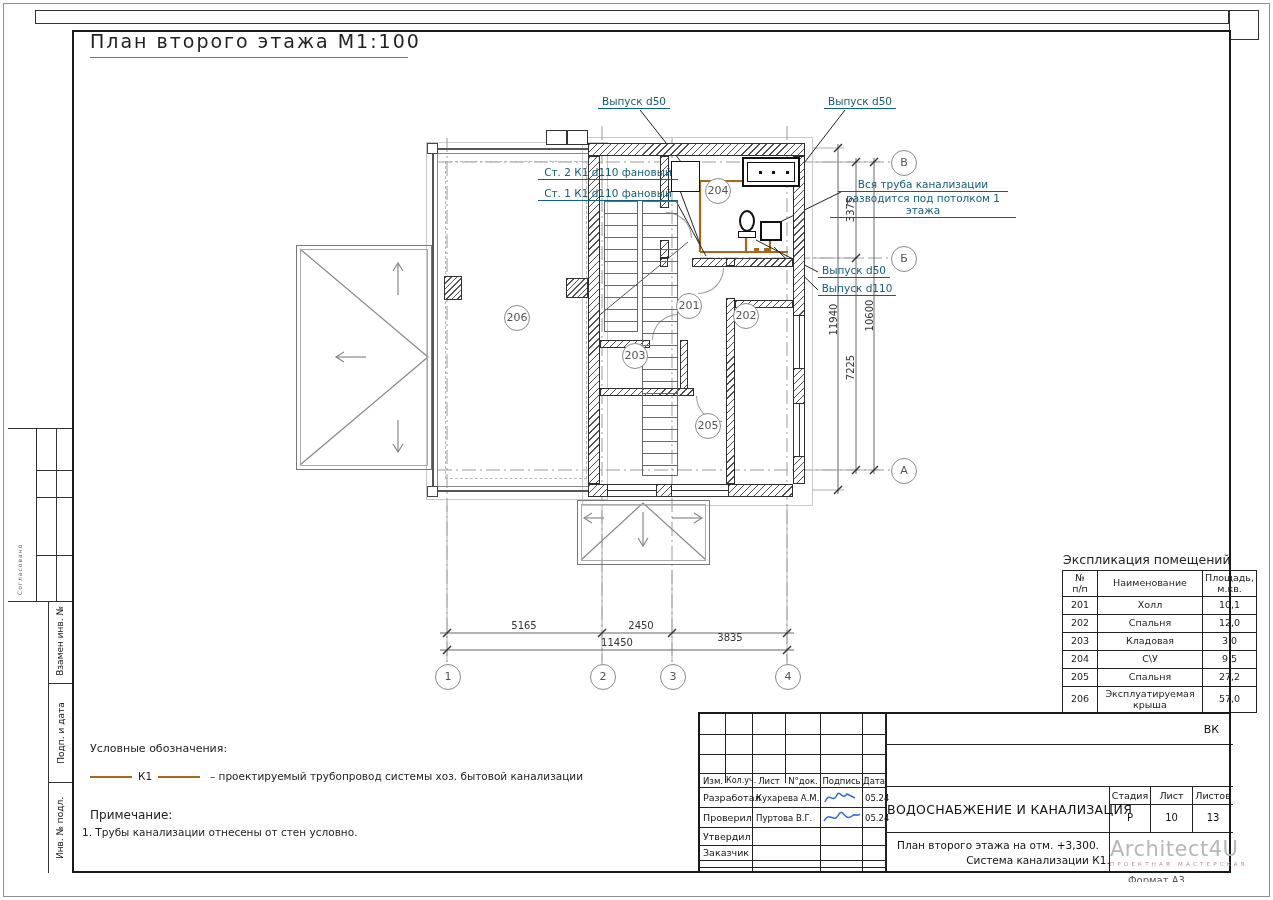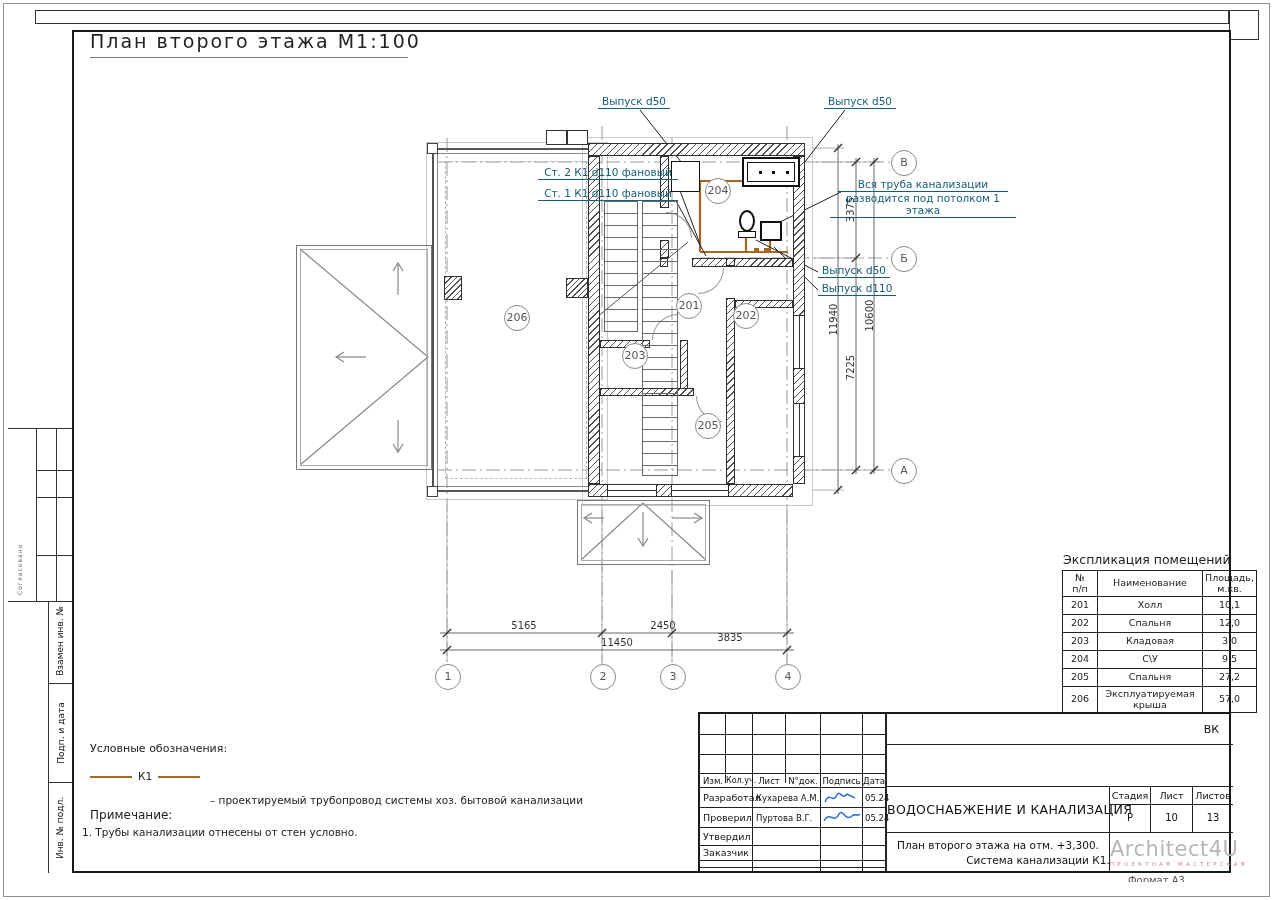--- a/index.html
+++ b/index.html
@@ -247,21 +247,21 @@
 
   <div class="bubble" style="left:435px;top:664px;">1</div>
   <div class="bubble" style="left:590px;top:664px;">2</div>
   <div class="bubble" style="left:660px;top:664px;">3</div>
   <div class="bubble" style="left:775px;top:664px;">4</div>
   <div class="bubble" style="left:891px;top:150px;">В</div>
   <div class="bubble" style="left:891px;top:246px;">Б</div>
   <div class="bubble" style="left:891px;top:458px;">А</div>
 
   <div class="dim" style="left:494px;top:620px;width:60px;">5165</div>
-  <div class="dim" style="left:633px;top:620px;width:60px;">2450</div>
+  <div class="dim" style="left:611px;top:620px;width:60px;">2450</div>
   <div class="dim" style="left:700px;top:620px;width:60px;margin-top:12px;">3835</div>
   <div class="dim" style="left:587px;top:637px;width:60px;">11450</div>
 
   <div class="dim rot" style="left:830px;top:204px;width:40px;">3375</div>
   <div class="dim rot" style="left:830px;top:362px;width:40px;">7225</div>
   <div class="dim rot" style="left:849px;top:310px;width:40px;">10600</div>
   <div class="dim rot" style="left:813px;top:314px;width:40px;">11940</div>
 
   <div class="ann" style="left:598px;top:95px;width:72px;">Выпуск d50</div>
   <div class="ann" style="left:824px;top:95px;width:72px;">Выпуск d50</div>
@@ -269,21 +269,21 @@
   <div class="ann" style="left:538px;top:187px;width:140px;">Ст. 1 К1 d110 фановый</div>
   <div class="ann" style="left:838px;top:178px;width:170px;">Вся труба канализации</div>
   <div class="ann" style="left:830px;top:192px;width:186px;">разводится под потолком 1 этажа</div>
   <div class="ann" style="left:818px;top:264px;width:72px;">Выпуск d50</div>
   <div class="ann" style="left:818px;top:282px;width:78px;">Выпуск d110</div>
 
   <div class="t" style="left:90px;top:742px;font-size:11px;">Условные обозначения:</div>
   <div class="abs" style="left:90px;top:776px;width:42px;height:2px;background:#a8671f;"></div>
   <div class="t" style="left:138px;top:770px;font-size:10.5px;">К1</div>
   <div class="abs" style="left:158px;top:776px;width:42px;height:2px;background:#a8671f;"></div>
-  <div class="t" style="left:210px;top:770px;font-size:10.5px;margin-top:24px;">– проектируемый трубопровод системы хоз. бытовой канализации</div>
+  <div class="t" style="left:210px;top:770px;font-size:10.5px;">– проектируемый трубопровод системы хоз. бытовой канализации</div>
   <div class="t" style="left:90px;top:808px;font-size:12px;">Примечание:</div>
   <div class="t" style="left:82px;top:826px;font-size:10.5px;">1. Трубы канализации отнесены  от стен условно.</div>
 
   <div class="t" style="left:1063px;top:552px;width:166px;font-size:12.5px;text-align:center;">Экспликация помещений</div>
   <div class="abs" style="left:1062px;top:570px;">
     <table class="expl">
       <tbody>
           <tr style="height:26px;">
         <th style="width:30px;" class="prewrap">№
 п/п</th>

